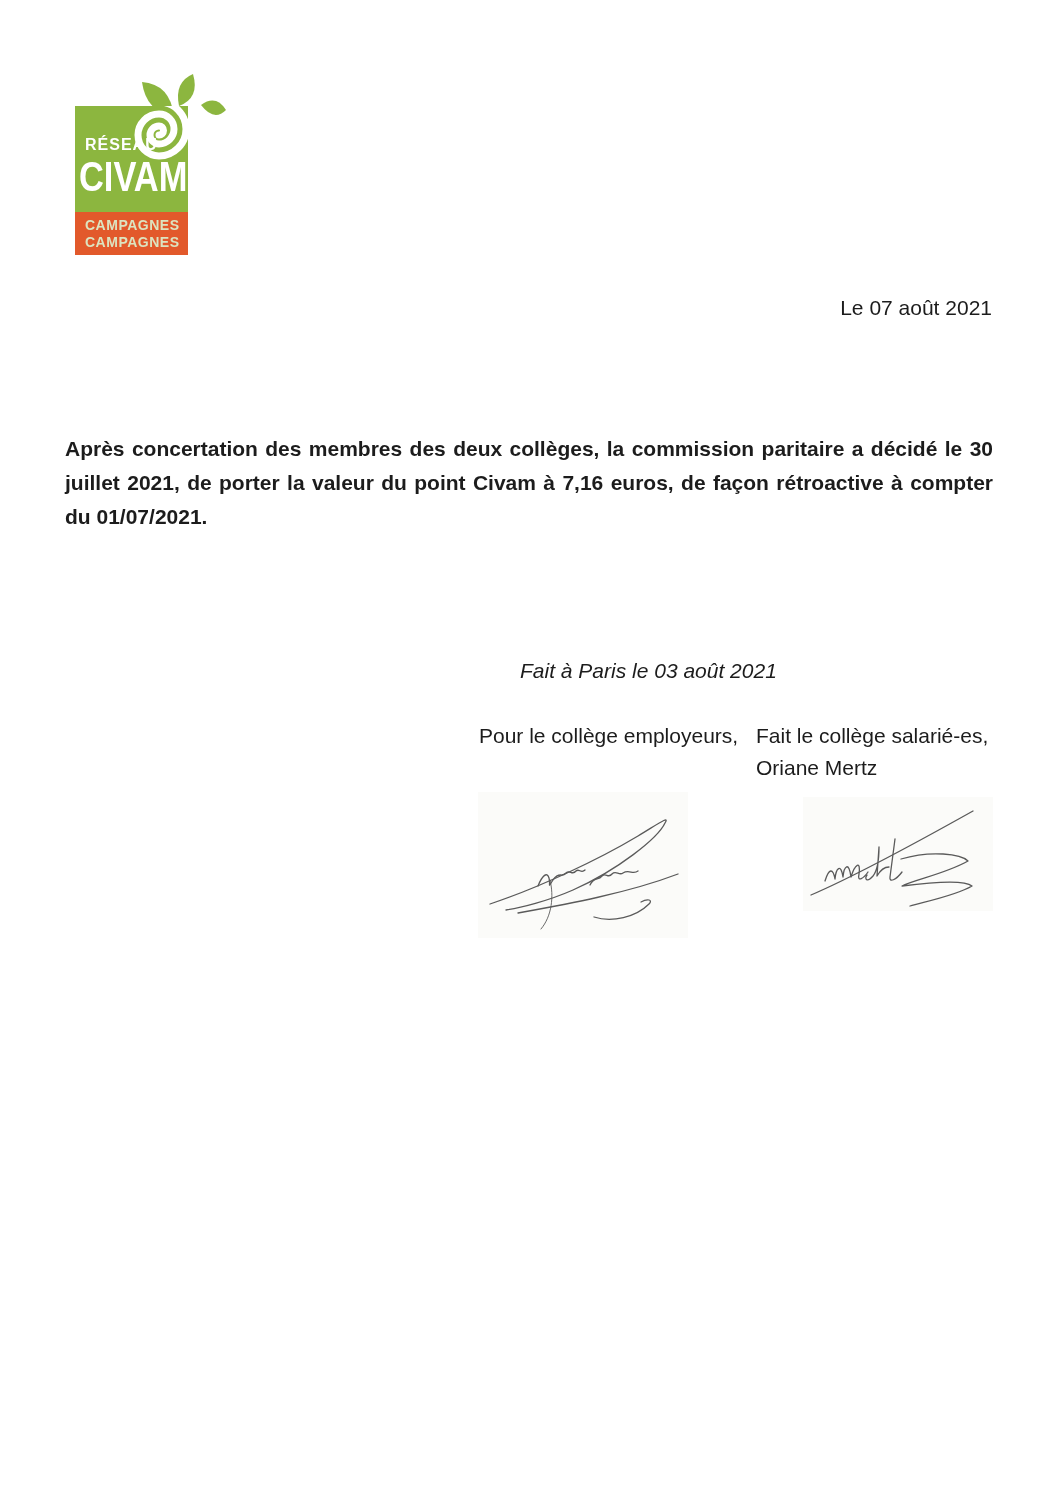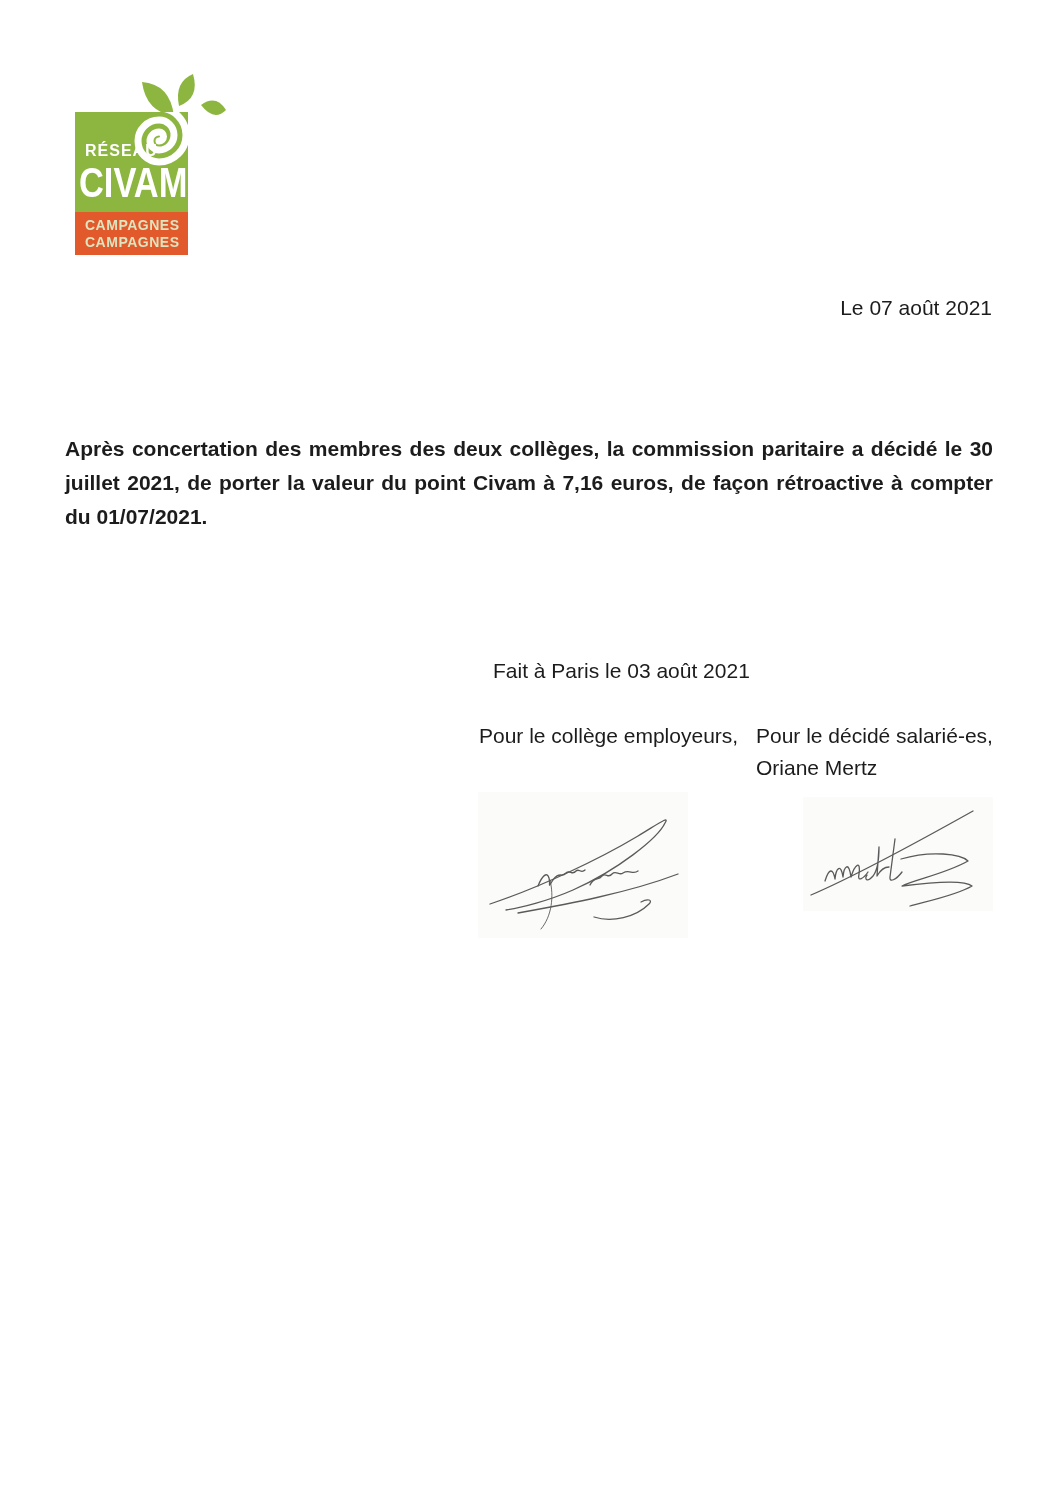--- a/index.html
+++ b/index.html
@@ -20,21 +20,21 @@
     width:1058px;
     height:1498px;
     background:#ffffff;
     overflow:hidden;
   }
 
   
   .logo{position:absolute;left:75px;top:70px;width:160px;height:200px;}
   .logo-leaves{position:absolute;left:55px;top:0;width:105px;height:58px;}
   .logo-square{
-    position:absolute;left:0;top:42px;width:113px;height:133px;
+    position:absolute;left:0;top:36px;width:113px;height:133px;
     background:var(--logo-green);
     overflow:hidden;
   }
   .logo-spiral{position:absolute;right:-2px;top:-8px;width:62px;height:62px;}
   .logo-reseau{
     position:absolute;left:10px;top:30px;
     color:#ffffff;font-weight:bold;font-size:16px;letter-spacing:1px;
   }
   .logo-civam{
     position:absolute;left:4px;top:48px;width:108px;
@@ -57,22 +57,23 @@
     position:absolute;top:296px;right:66px;
     font-size:21px;
   }
   .body-par{
     position:absolute;left:65px;top:432px;width:928px;
     font-size:21px;line-height:34px;
     text-align:justify;
     -moz-text-align-last:left;text-align-last:left;font-weight:bold;
   }
   .place-date{
-    position:absolute;left:493px;top:659px;
+    position:absolute;left:520px;top:659px;
     font-size:21px;
+    font-style:italic;
   }
 
   
   .sig-col{position:absolute;top:720px;font-size:21px;line-height:32px;}
   .sig-col.left{left:479px;width:280px;}
   .sig-col.right{left:756px;width:240px;}
   .sig-box{
     position:absolute;background:#fbfbf9;
   }
   .sig-box.left{left:478px;top:792px;width:210px;height:146px;}
@@ -107,21 +108,21 @@
   <div class="date-line">Le 07 août 2021</div>
 
   <p class="body-par">Après concertation des membres des deux collèges, la commission paritaire a décidé le 30 juillet 2021, de porter la valeur du point Civam à 7,16 euros, de façon rétroactive à compter du 01/07/2021.</p>
 
   <div class="place-date">Fait à Paris le 03 août 2021</div>
 
   <div class="sig-col left">
     <div>Pour le collège employeurs,</div>
   </div>
   <div class="sig-col right">
-    <div>Pour le décidé salarié-es,</div>
+    <div>Fait le collège salarié-es,</div>
     <div>Oriane Mertz</div>
   </div>
 
   <div class="sig-box left">
     <svg viewBox="0 0 210 146">
 
       <path d="M12,112 C60,96 120,68 160,44 C180,32 192,23 187,31 C180,46 140,78 95,98 C70,109 42,116 28,118"></path>
       <path d="M40,121 C90,112 150,101 200,82"></path>
 
       <path d="M60,94 C64,84 69,79 71,86 C73,93 69,97 75,88 C81,79 84,86 88,81 C92,77 94,84 98,79 C101,76 103,82 107,78"></path>

